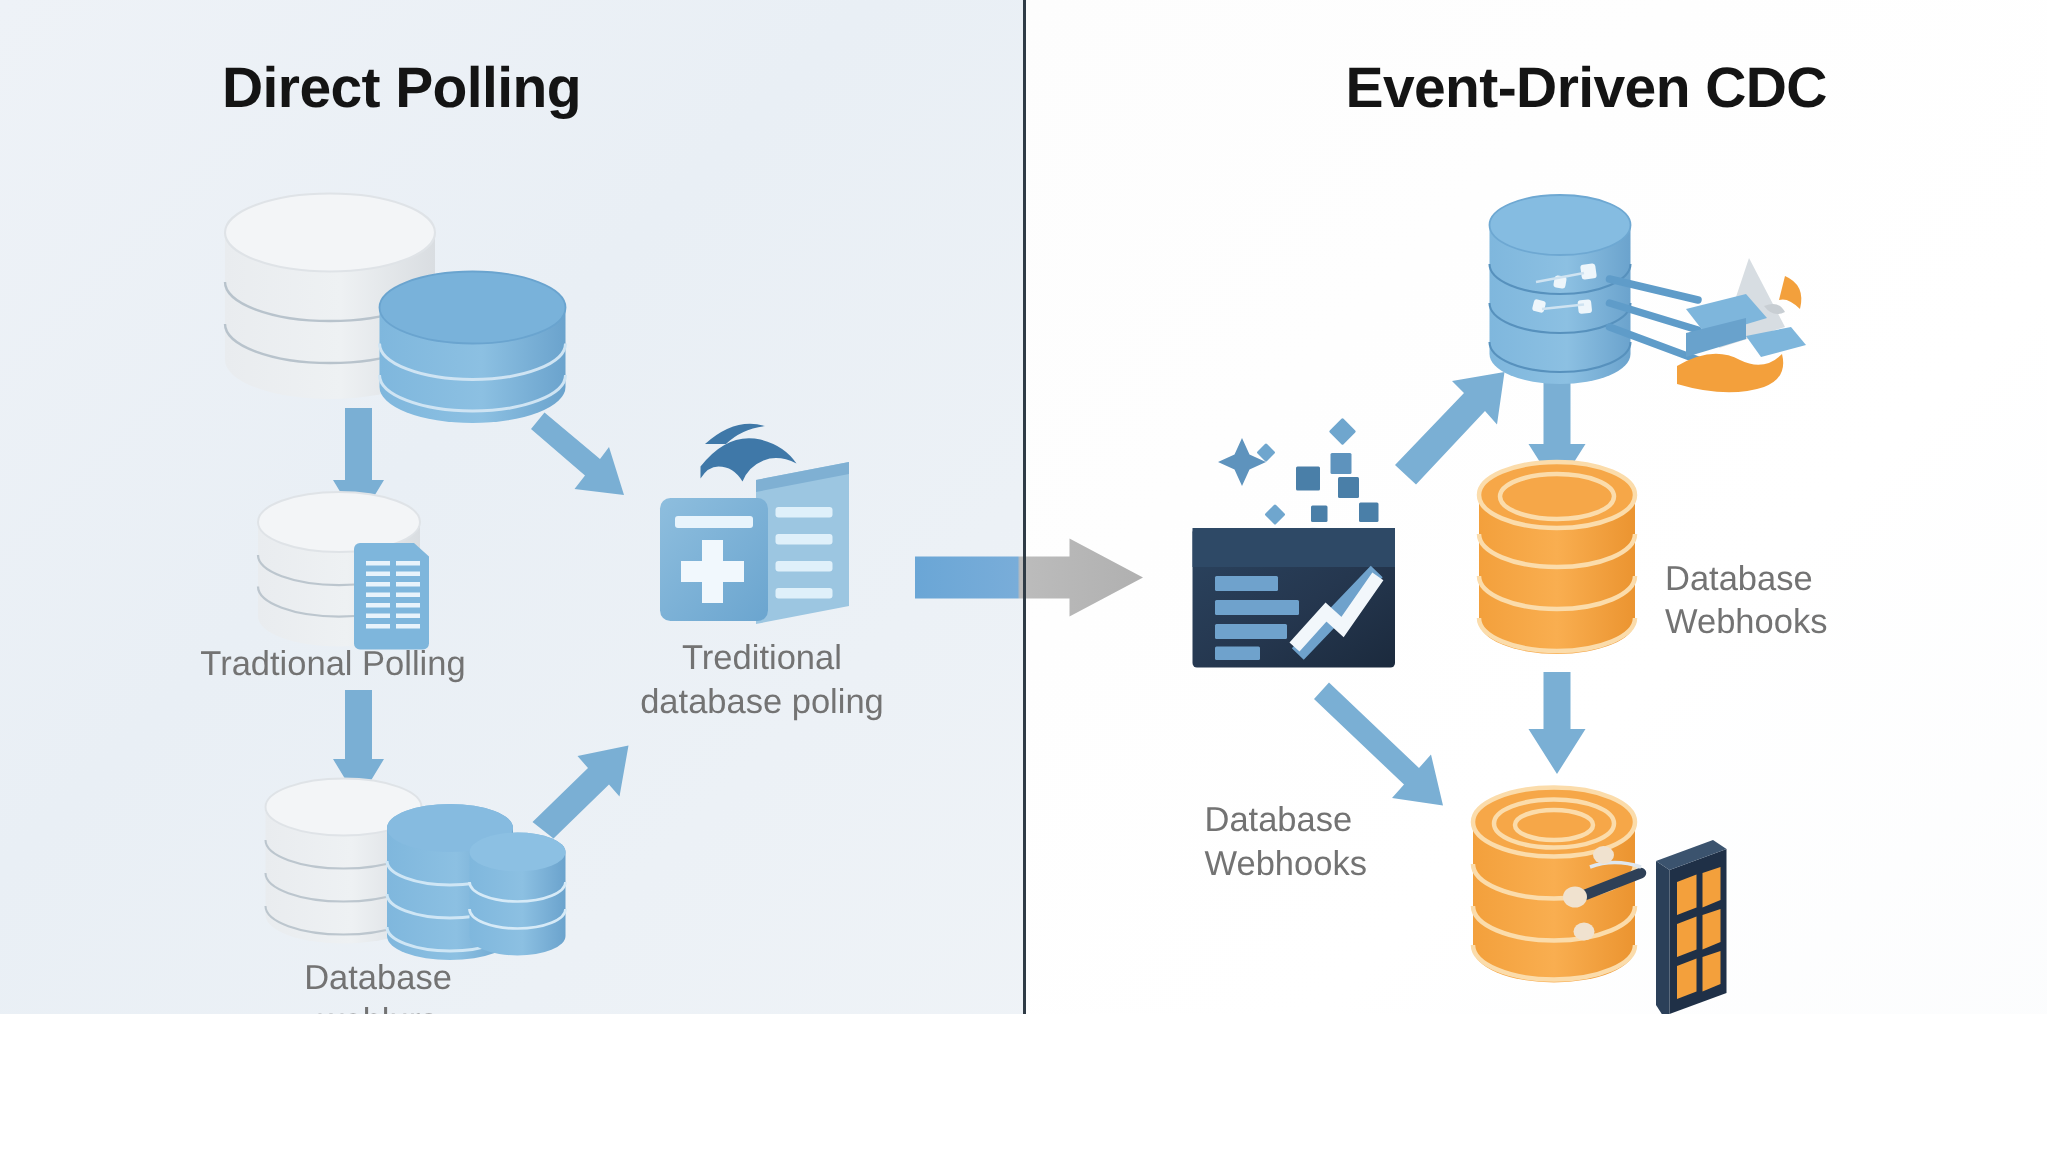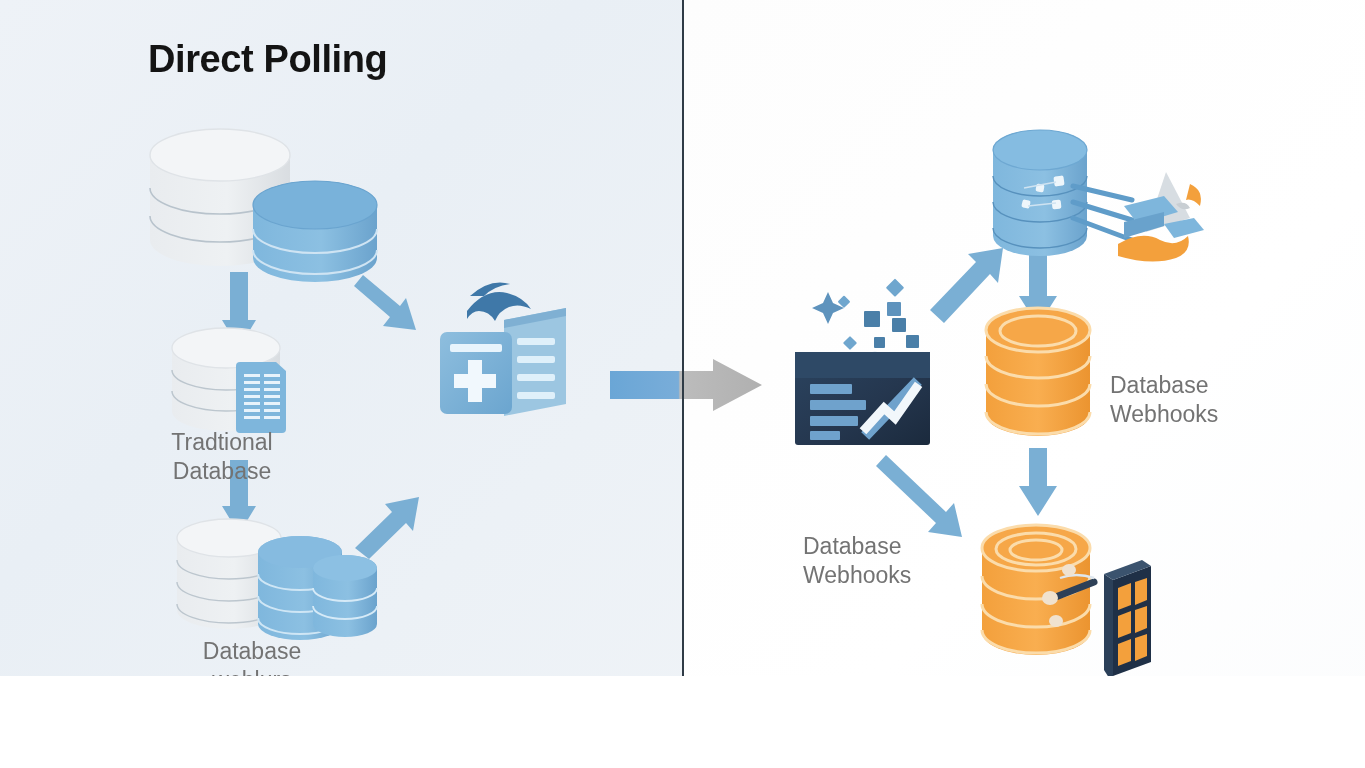--- a/index.html
+++ b/index.html
@@ -69,20 +69,21 @@
 </head>
 <body>
 
 <div id="stage">
 
   <div class="panel-left"></div>
   <div class="panel-right"></div>
   <div class="divider"></div>
 
   <div class="title" id="title-left">Direct Polling</div>
+  <div class="title" id="title-right">Event-Driven CDC</div>
 
   <svg class="layer" viewBox="0 0 1365 768">
     <defs>
       <linearGradient id="transGrad" x1="0" y1="0" x2="1" y2="0">
         <stop offset="0%" stop-color="#6aa6d6"></stop>
         <stop offset="45%" stop-color="#79add9"></stop>
         <stop offset="46%" stop-color="#bcbcbc"></stop>
         <stop offset="100%" stop-color="#b0b0b0"></stop>
       </linearGradient>
       <linearGradient id="cylBlue" x1="0" y1="0" x2="1" y2="0">
@@ -337,22 +338,24 @@
         <path d="M1118,588 l13,-5 l0,22 l-13,5 Z"></path>
         <path d="M1135,582 l12,-4 l0,22 l-12,5 Z"></path>
         <path d="M1118,616 l13,-5 l0,22 l-13,5 Z"></path>
         <path d="M1135,610 l12,-4 l0,22 l-12,5 Z"></path>
         <path d="M1118,644 l13,-5 l0,22 l-13,5 Z"></path>
         <path d="M1135,638 l12,-4 l0,22 l-12,5 Z"></path>
       </g>
     </g>
   </svg>
 
-  <div class="cap" id="cap-traditional-polling" style="left:130px; top:428px; width:184px;">Tradtional Database</div>
-
+  <div class="cap" id="cap-traditional-polling" style="left:130px; top:428px; width:184px;">Tradtional Polling</div>
+
+  <div class="cap" id="cap-traditional-db-polling" style="left:408px; top:424px; width:200px;">Treditional
+database poling</div>
 
   <div class="cap" id="cap-database-weblurs" style="left:157px; top:637px; width:190px;">Database
 weblurs</div>
 
   <div class="cap" id="cap-webhooks-top" style="left:1110px; top:371px; width:190px; text-align:left;">Database
 Webhooks</div>
 
   <div class="cap" id="cap-webhooks-bottom" style="left:803px; top:532px; width:190px; text-align:left;">Database
 Webhooks</div>
 

